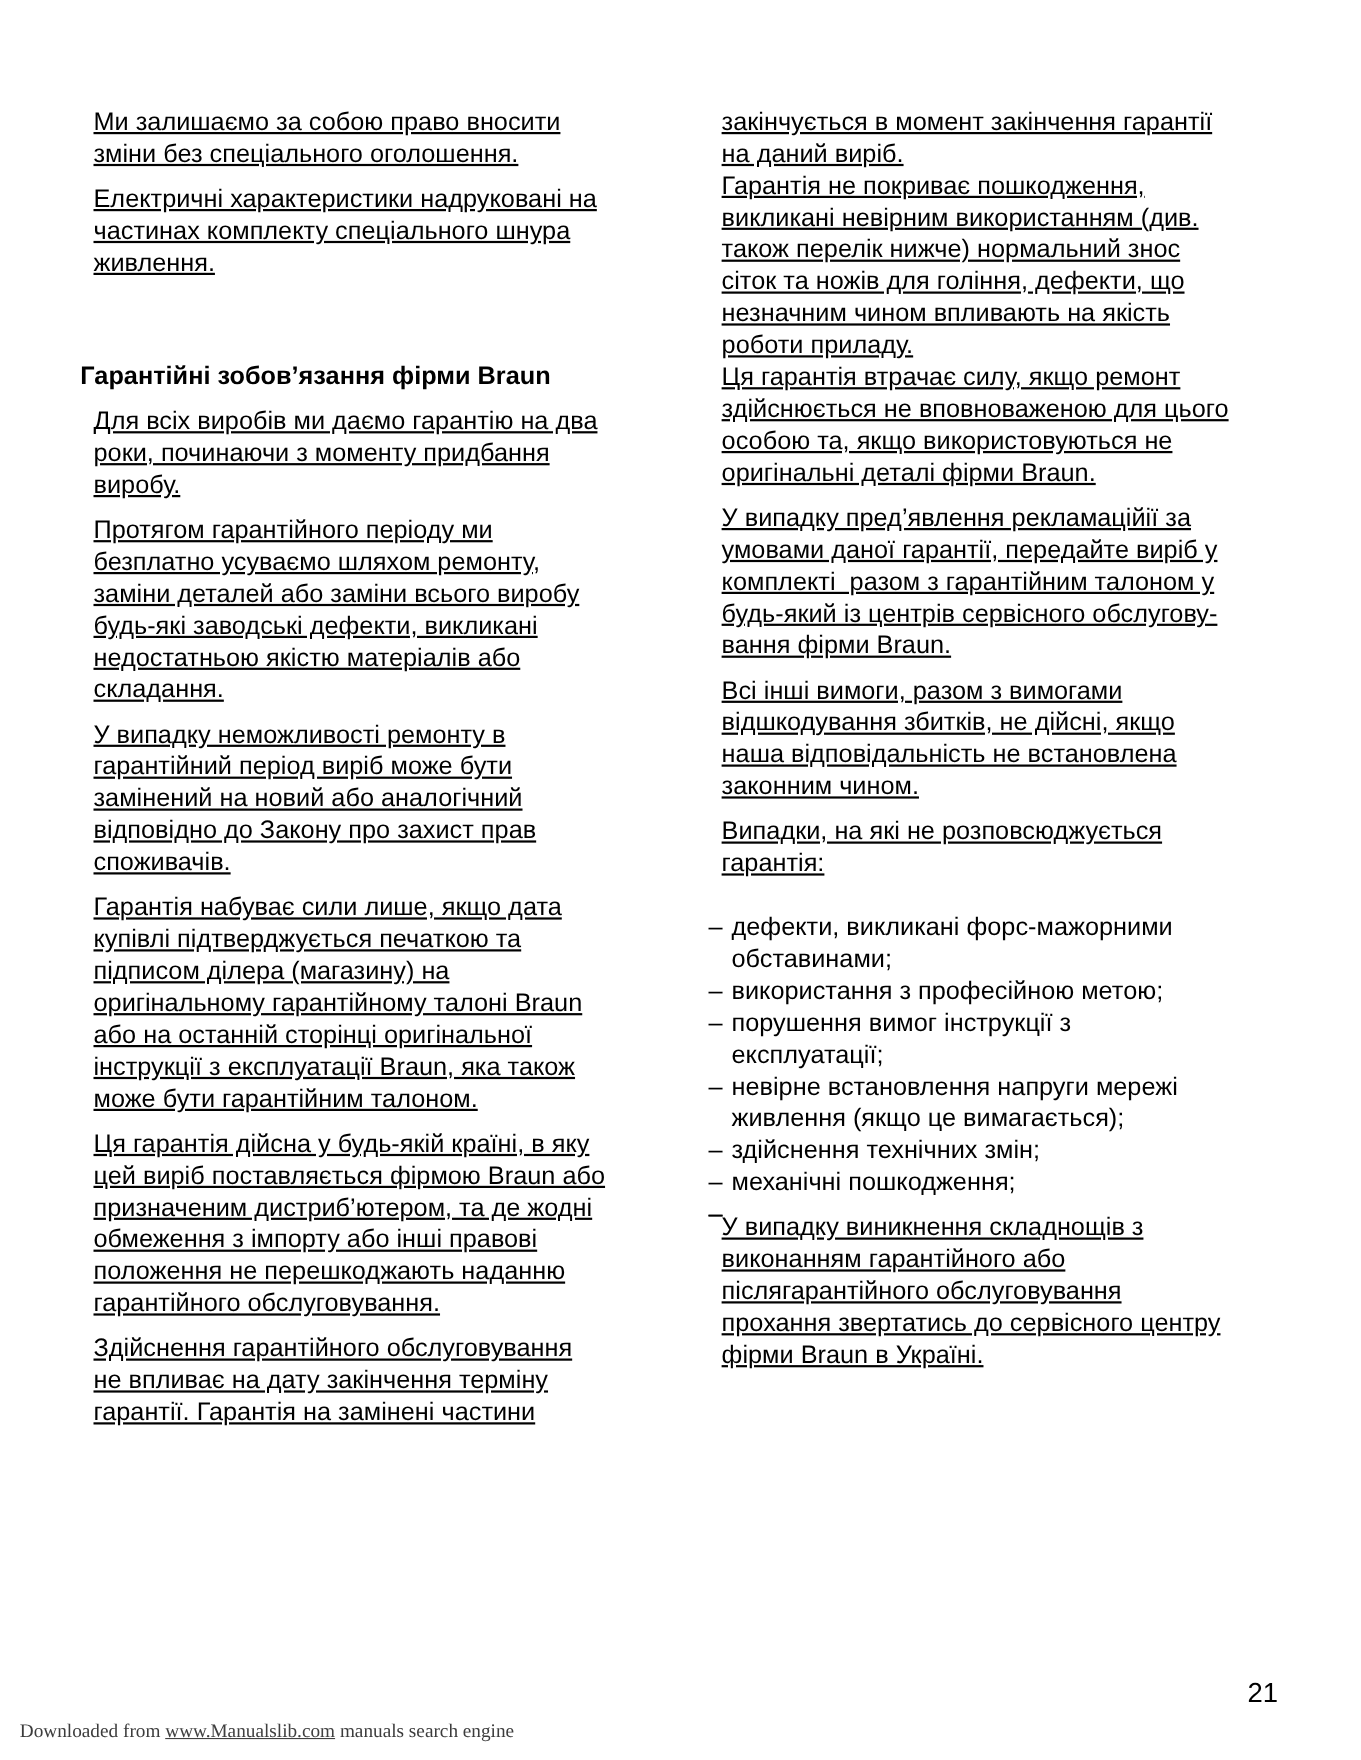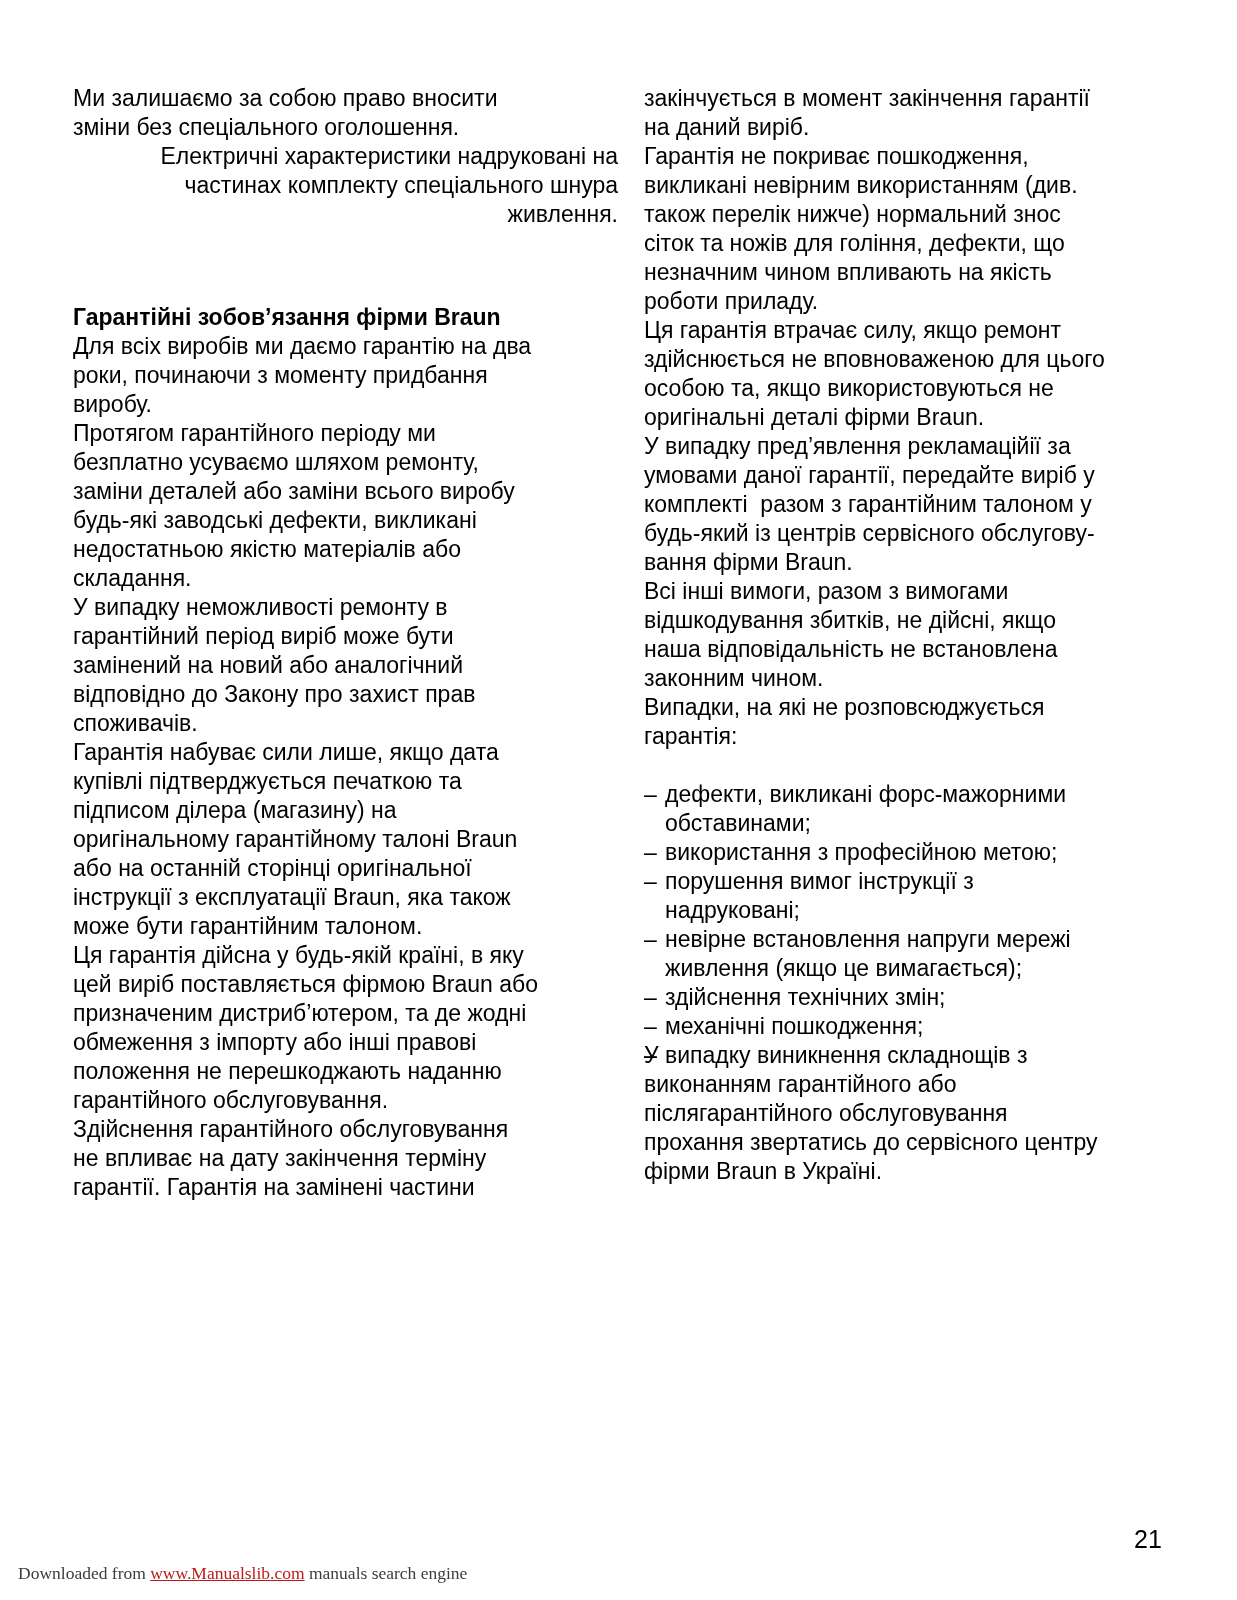--- a/index.html
+++ b/index.html
@@ -23,25 +23,26 @@
   .col {
     position: absolute;
     top: 84px;
     font-size: 23px;
     line-height: 29px;
   }
   .col-left  { left: 73px;  width: 545px; }
   .col-right { left: 644px; width: 565px; }
 
   p.para {
-    margin: 0;
+    margin: 12px;
     white-space: pre-wrap;
+    text-decoration: underline;
   }
   .gap-1 { margin-top: 29px; }
-  .gap-2 { margin-top: 58px; text-align: right; }
+  .gap-2 { margin-top: 58px; }
 
   h2.heading {
     margin: 74px 0 0 0;
     font-size: 23px;
     line-height: 29px;
     font-weight: bold;
     white-space: pre-wrap;
   }
 
   ul.bullets {
@@ -74,21 +75,21 @@
     position: absolute;
     left: 18px;
     top: 1562px;
     font-family: "Liberation Serif", serif;
     font-size: 17.5px;
     line-height: 22px;
     color: #3c3c3c;
     white-space: nowrap;
   }
   .footer a.flink {
-    color: #b91c1c;
+    color: #404040;
     text-decoration: underline;
     cursor: pointer;
   }
 </style>
 </head>
 <body>
 
 <div class="page">
 
   <div class="col col-left">
@@ -153,21 +154,21 @@
 наша відповідальність не встановлена
 законним чином.</p>
     <p class="para gap-1">Випадки, на які не розповсюджується
 гарантія:</p>
 
     <ul class="bullets">
       <li><span class="dash">–</span><span>дефекти, викликані форс-мажорними
 обставинами;</span></li>
       <li><span class="dash">–</span><span>використання з професійною метою;</span></li>
       <li><span class="dash">–</span><span>порушення вимог інструкції з
-надруковані;</span></li>
+експлуатації;</span></li>
       <li><span class="dash">–</span><span>невірне встановлення напруги мережі
 живлення (якщо це вимагається);</span></li>
       <li><span class="dash">–</span><span>здійснення технічних змін;</span></li>
       <li><span class="dash">–</span><span>механічні пошкодження;</span></li>
       <li><span class="dash">–</span></li>
       <li><span class="dash">–</span></li>
     </ul>
 
     <p class="para gap-1">У випадку виникнення складнощів з
 виконанням гарантійного або

